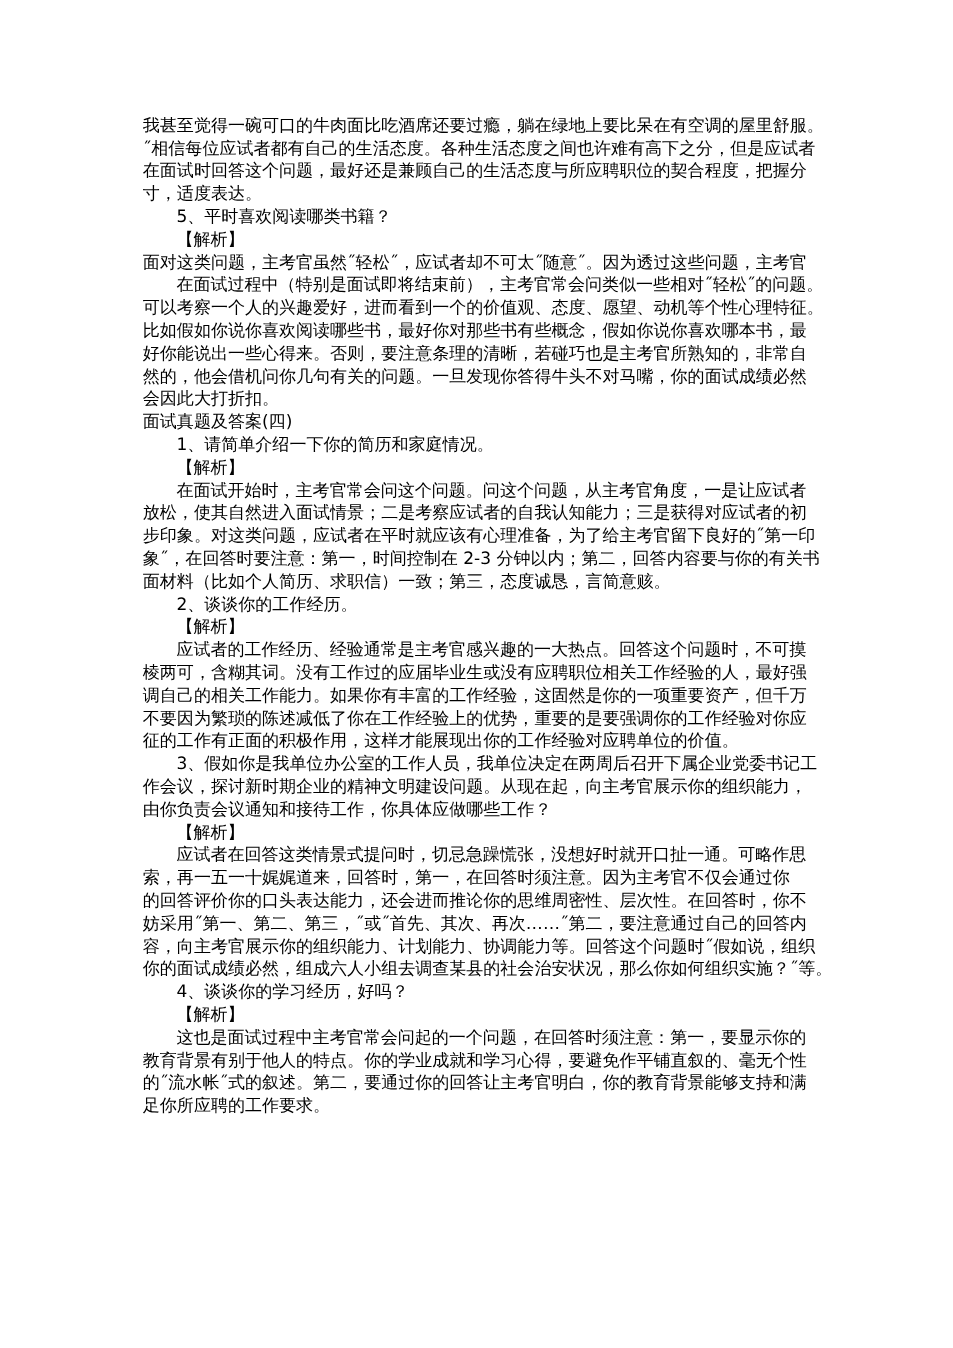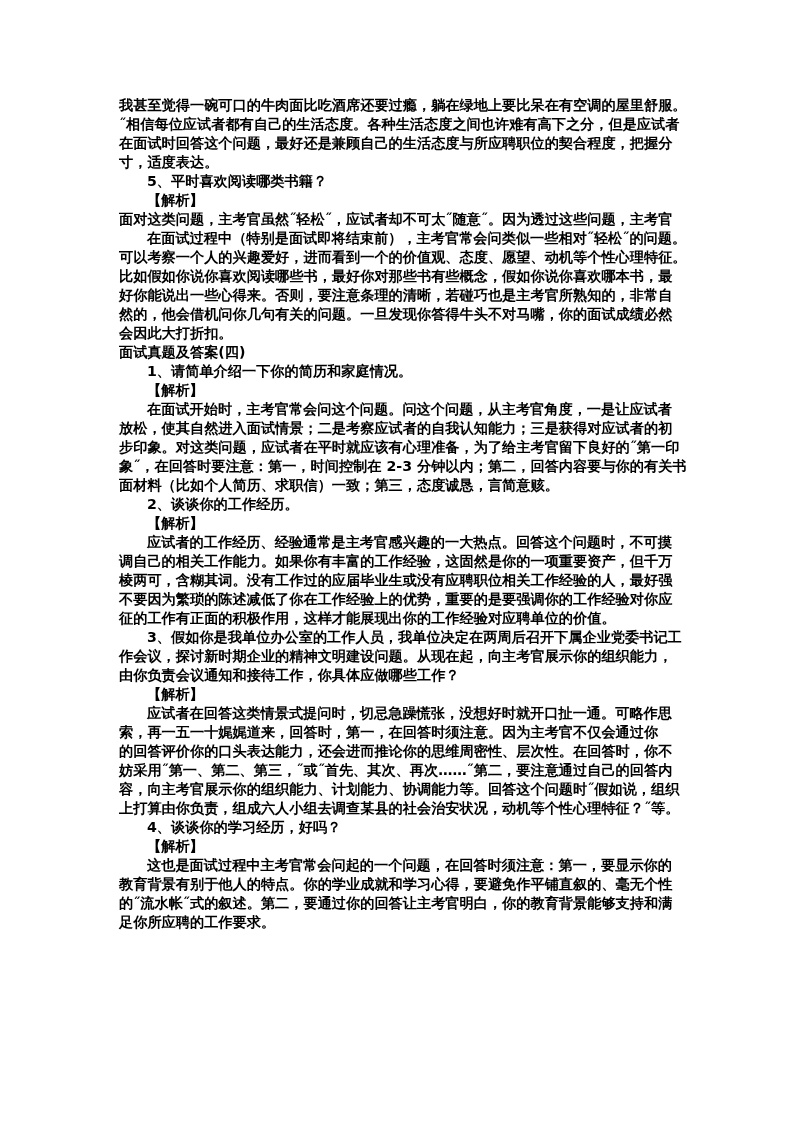--- a/index.html
+++ b/index.html
@@ -22,21 +22,20 @@
       width: 566px;
       font-size: 14.2px;
       line-height: 19px;
       letter-spacing: 0;
     }
     .line {
       display: block;
       white-space: nowrap;
       height: 19px;
       overflow: visible;
-      font-weight: bold;
     }
     .indent2 { padding-left: 28px; }
     .para { display: block; }
     .para .line:first-child { }
   </style>
 </head>
 <body>
 
 <div class="page">
 
@@ -71,40 +70,40 @@
     <span class="line">步印象。对这类问题，应试者在平时就应该有心理准备，为了给主考官留下良好的˝第一印</span>
     <span class="line">象˝，在回答时要注意：第一，时间控制在 2-3 分钟以内；第二，回答内容要与你的有关书</span>
     <span class="line">面材料（比如个人简历、求职信）一致；第三，态度诚恳，言简意赅。</span>
   </div>
 
   <span class="line indent2">2、谈谈你的工作经历。</span>
   <span class="line indent2">【解析】</span>
 
   <div class="para">
     <span class="line indent2">应试者的工作经历、经验通常是主考官感兴趣的一大热点。回答这个问题时，不可摸</span>
+    <span class="line">棱两可，含糊其词。没有工作过的应届毕业生或没有应聘职位相关工作经验的人，最好强</span>
     <span class="line">调自己的相关工作能力。如果你有丰富的工作经验，这固然是你的一项重要资产，但千万</span>
-    <span class="line">棱两可，含糊其词。没有工作过的应届毕业生或没有应聘职位相关工作经验的人，最好强</span>
     <span class="line">不要因为繁琐的陈述减低了你在工作经验上的优势，重要的是要强调你的工作经验对你应</span>
     <span class="line">征的工作有正面的积极作用，这样才能展现出你的工作经验对应聘单位的价值。</span>
   </div>
 
   <div class="para">
     <span class="line indent2">3、假如你是我单位办公室的工作人员，我单位决定在两周后召开下属企业党委书记工</span>
     <span class="line">作会议，探讨新时期企业的精神文明建设问题。从现在起，向主考官展示你的组织能力，</span>
     <span class="line">由你负责会议通知和接待工作，你具体应做哪些工作？</span>
   </div>
   <span class="line indent2">【解析】</span>
 
   <div class="para">
     <span class="line indent2">应试者在回答这类情景式提问时，切忌急躁慌张，没想好时就开口扯一通。可略作思</span>
     <span class="line">索，再一五一十娓娓道来，回答时，第一，在回答时须注意。因为主考官不仅会通过你</span>
     <span class="line">的回答评价你的口头表达能力，还会进而推论你的思维周密性、层次性。在回答时，你不</span>
     <span class="line">妨采用˝第一、第二、第三，˝或˝首先、其次、再次……˝第二，要注意通过自己的回答内</span>
     <span class="line">容，向主考官展示你的组织能力、计划能力、协调能力等。回答这个问题时˝假如说，组织</span>
-    <span class="line">上打算由你负责，组成六人小组去调查某县的社会治安状况，动机等个性心理特征？˝等。</span>
+    <span class="line">你的面试成绩必然，组成六人小组去调查某县的社会治安状况，那么你如何组织实施？˝等。</span>
   </div>
 
   <span class="line indent2">4、谈谈你的学习经历，好吗？</span>
   <span class="line indent2">【解析】</span>
 
   <div class="para">
     <span class="line indent2">这也是面试过程中主考官常会问起的一个问题，在回答时须注意：第一，要显示你的</span>
     <span class="line">教育背景有别于他人的特点。你的学业成就和学习心得，要避免作平铺直叙的、毫无个性</span>
     <span class="line">的˝流水帐˝式的叙述。第二，要通过你的回答让主考官明白，你的教育背景能够支持和满</span>
     <span class="line">足你所应聘的工作要求。</span>

